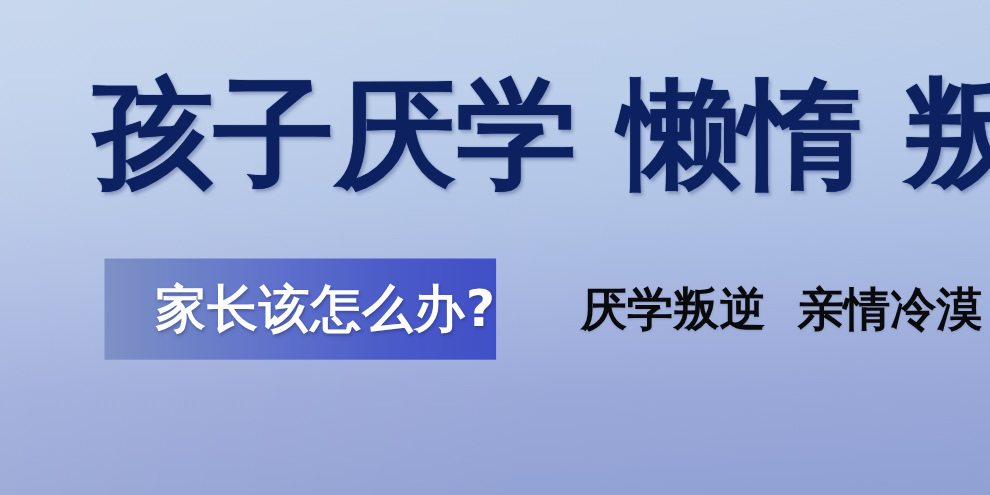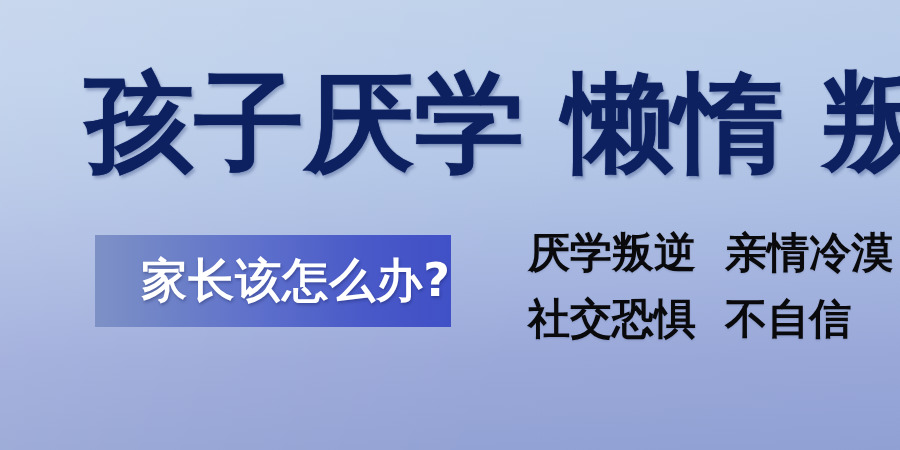--- a/index.html
+++ b/index.html
@@ -89,21 +89,21 @@
     color: #ffffff;
     letter-spacing: 1px;
     white-space: nowrap;
     text-shadow: 1px 2px 3px rgba(20,30,80,0.35);
   }
 
   
   .symptoms {
     position: absolute;
     left: 528px;
-    top: 220px;
+    top: 248px;
     width: 340px;
   }
   .symptom-line {
     font-family: "DejaVu Sans", "Liberation Sans", sans-serif;
     font-size: 42px;
     line-height: 66px;
     font-weight: 700;
     color: #0a0a0c;
     white-space: pre;
     letter-spacing: 0px;
@@ -120,16 +120,15 @@
   <div class="headline">
     <span class="headline-text">孩子厌学 懒惰 叛逆</span>
   </div>
 
   <div class="cta-box">
     <span class="cta-text">家长该怎么办?</span>
   </div>
 
   <div class="symptoms">
     <div class="symptom-line">厌学叛逆  亲情冷漠</div>
-    <div class="symptom-line">社交恐惧  不自信</div>
   </div>
 
 </div>
 
 </body></html>

